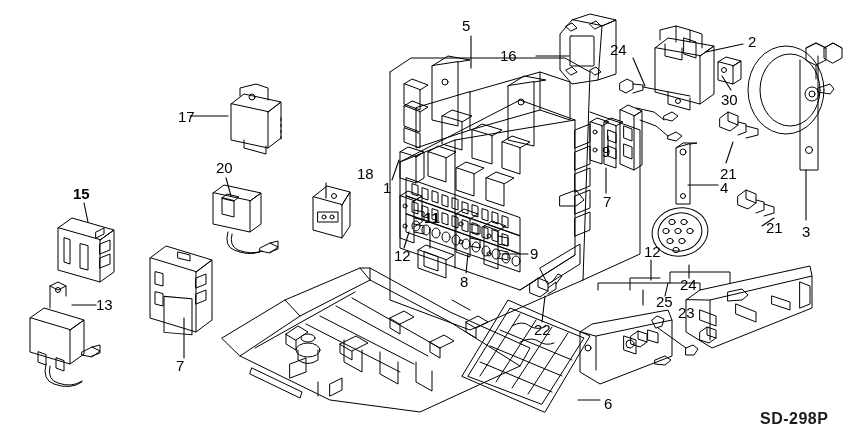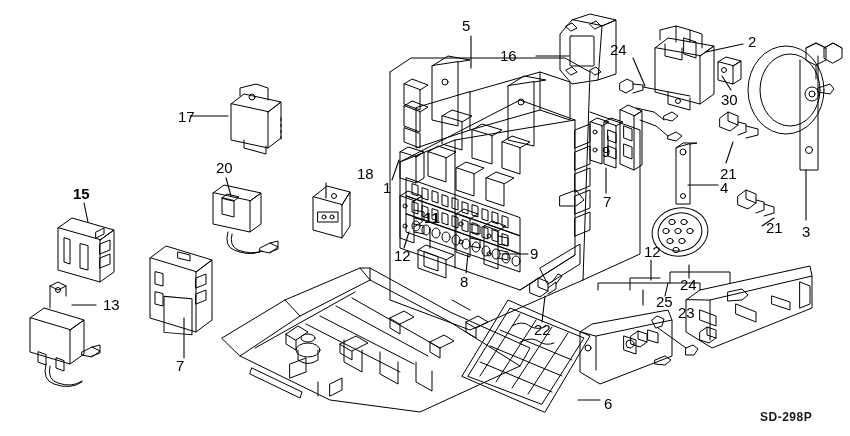--- a/index.html
+++ b/index.html
@@ -18,21 +18,21 @@
     font-weight:400;
     color:#000000;
     line-height:1;
     white-space:nowrap;
     letter-spacing:0px;
   }
   #diagram-code{
     position:absolute;
     left:760px;top:410px;
     font-family:"Liberation Sans", sans-serif;
-    font-size:12px;
+    font-size:16px;
     font-weight:700;
     letter-spacing:0.5px;
     color:#1a1a1a;
     white-space:nowrap;
   }
 </style>
 </head>
 <body>
 
 <div id="page">
@@ -484,21 +484,21 @@
   <div class="callout" style="left:766px;top:220px;">21</div>
   <div class="callout" style="left:802px;top:224px;">3</div>
   <div class="callout" style="left:720px;top:180px;">4</div>
   <div class="callout" style="left:603px;top:194px;">7</div>
   <div class="callout" style="left:602px;top:144px;">9</div>
   <div class="callout" style="left:383px;top:180px;">1</div>
   <div class="callout" style="left:178px;top:109px;text-align:center;">17</div>
   <div class="callout" style="left:216px;top:160px;">20</div>
   <div class="callout" style="left:317px;top:166px;margin-left:40px;">18</div>
   <div class="callout" style="left:73px;top:186px;font-weight:bold;">15</div>
-  <div class="callout" style="left:103px;top:297px;">13</div>
+  <div class="callout" style="left:96px;top:297px;">13</div>
   <div class="callout" style="left:176px;top:358px;">7</div>
   <div class="callout" style="left:394px;top:248px;">12</div>
   <div class="callout" style="left:424px;top:210px;font-weight:bold;">11</div>
   <div class="callout" style="left:460px;top:274px;">8</div>
   <div class="callout" style="left:530px;top:246px;">9</div>
   <div class="callout" style="left:534px;top:322px;">22</div>
   <div class="callout" style="left:644px;top:244px;">12</div>
   <div class="callout" style="left:634px;top:305px;margin-left:44px;">23</div>
   <div class="callout" style="left:656px;top:294px;">25</div>
   <div class="callout" style="left:680px;top:277px;">24</div>

